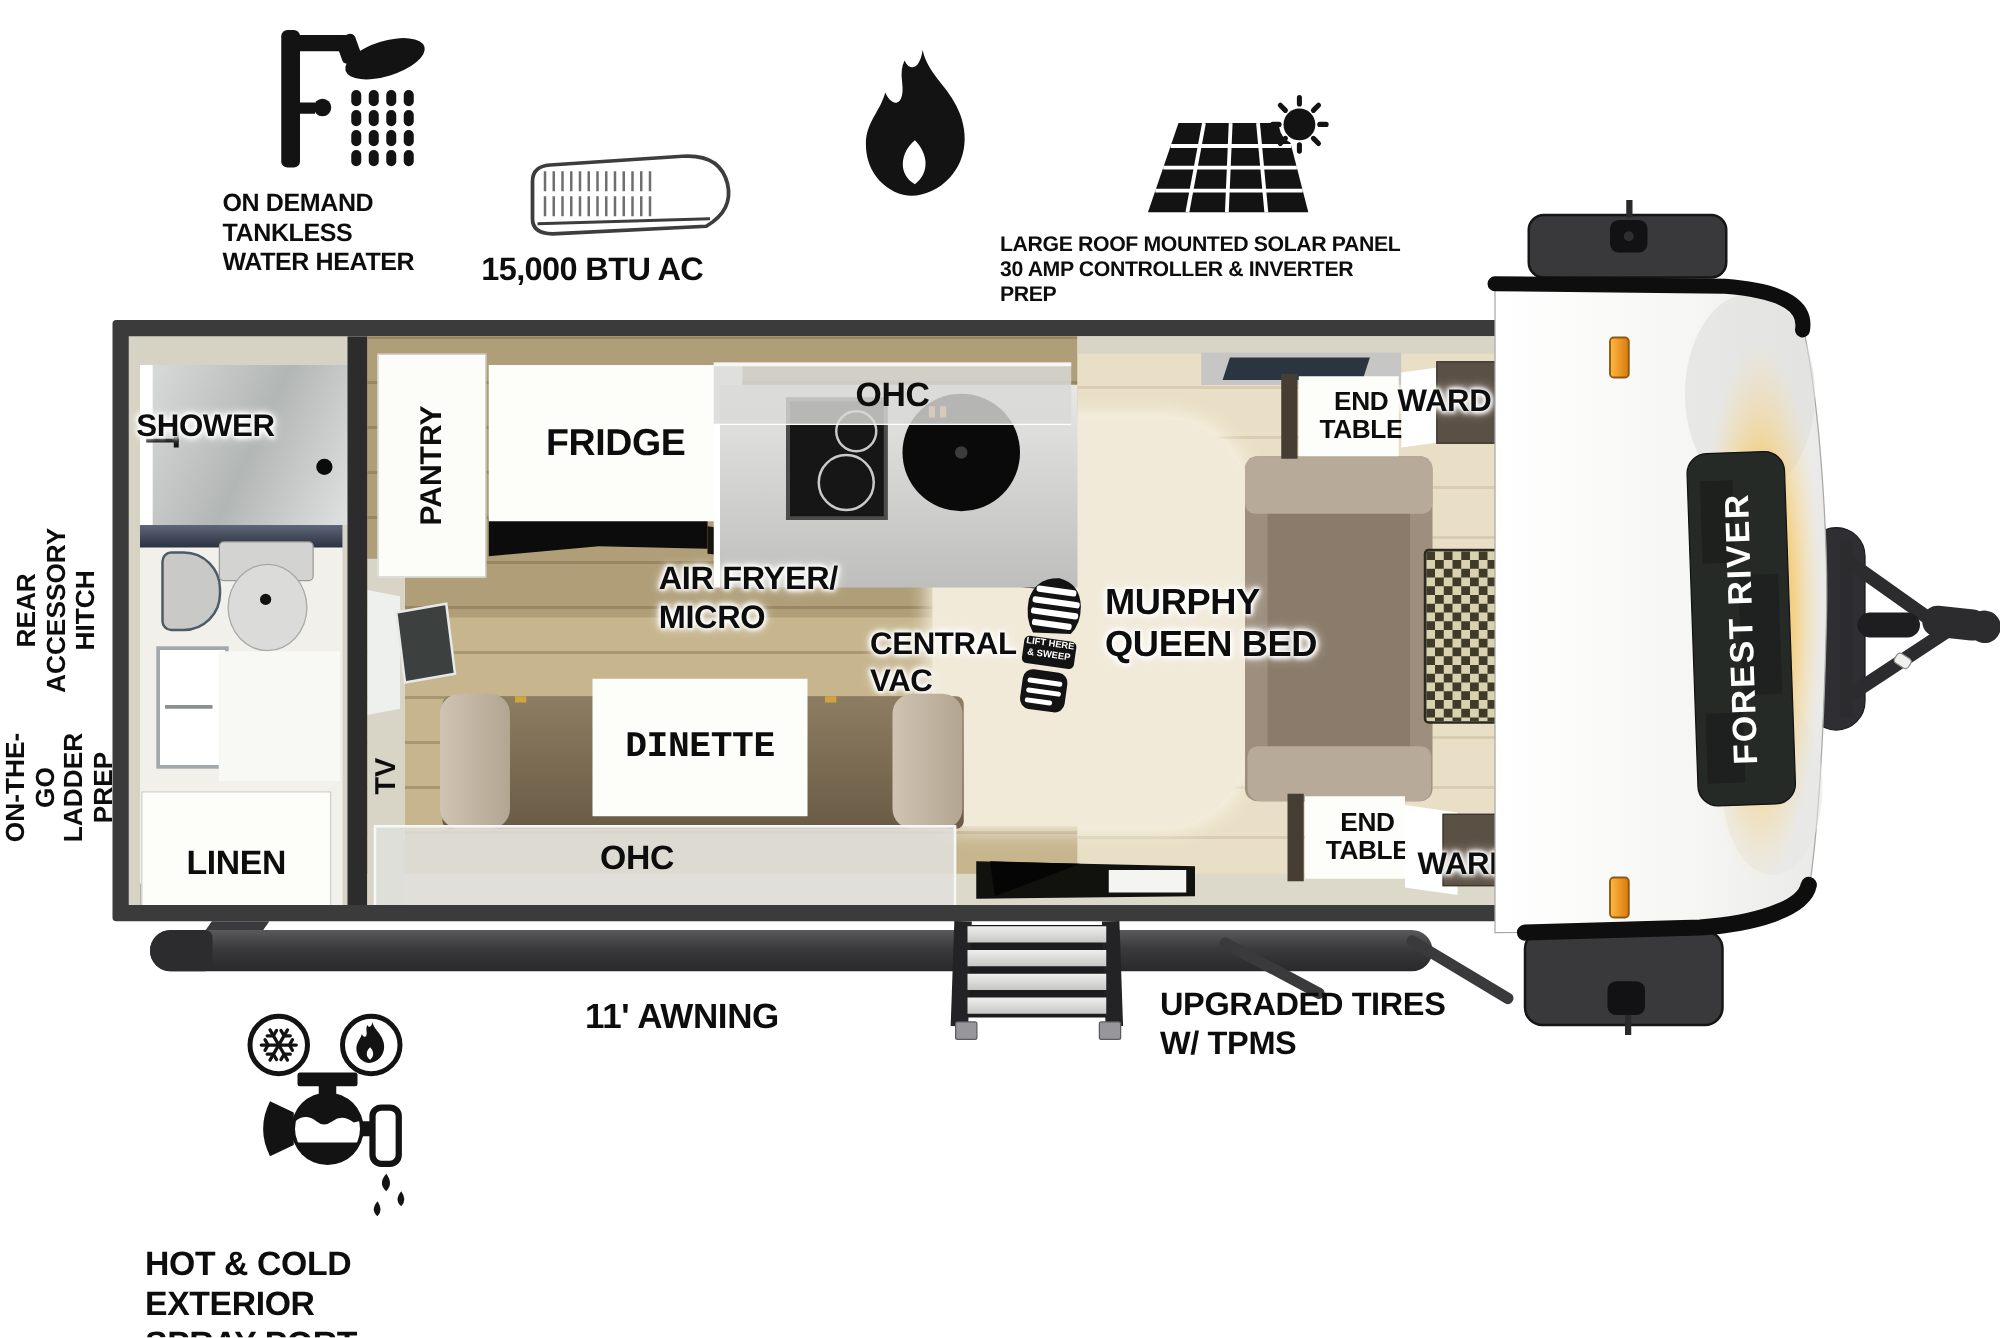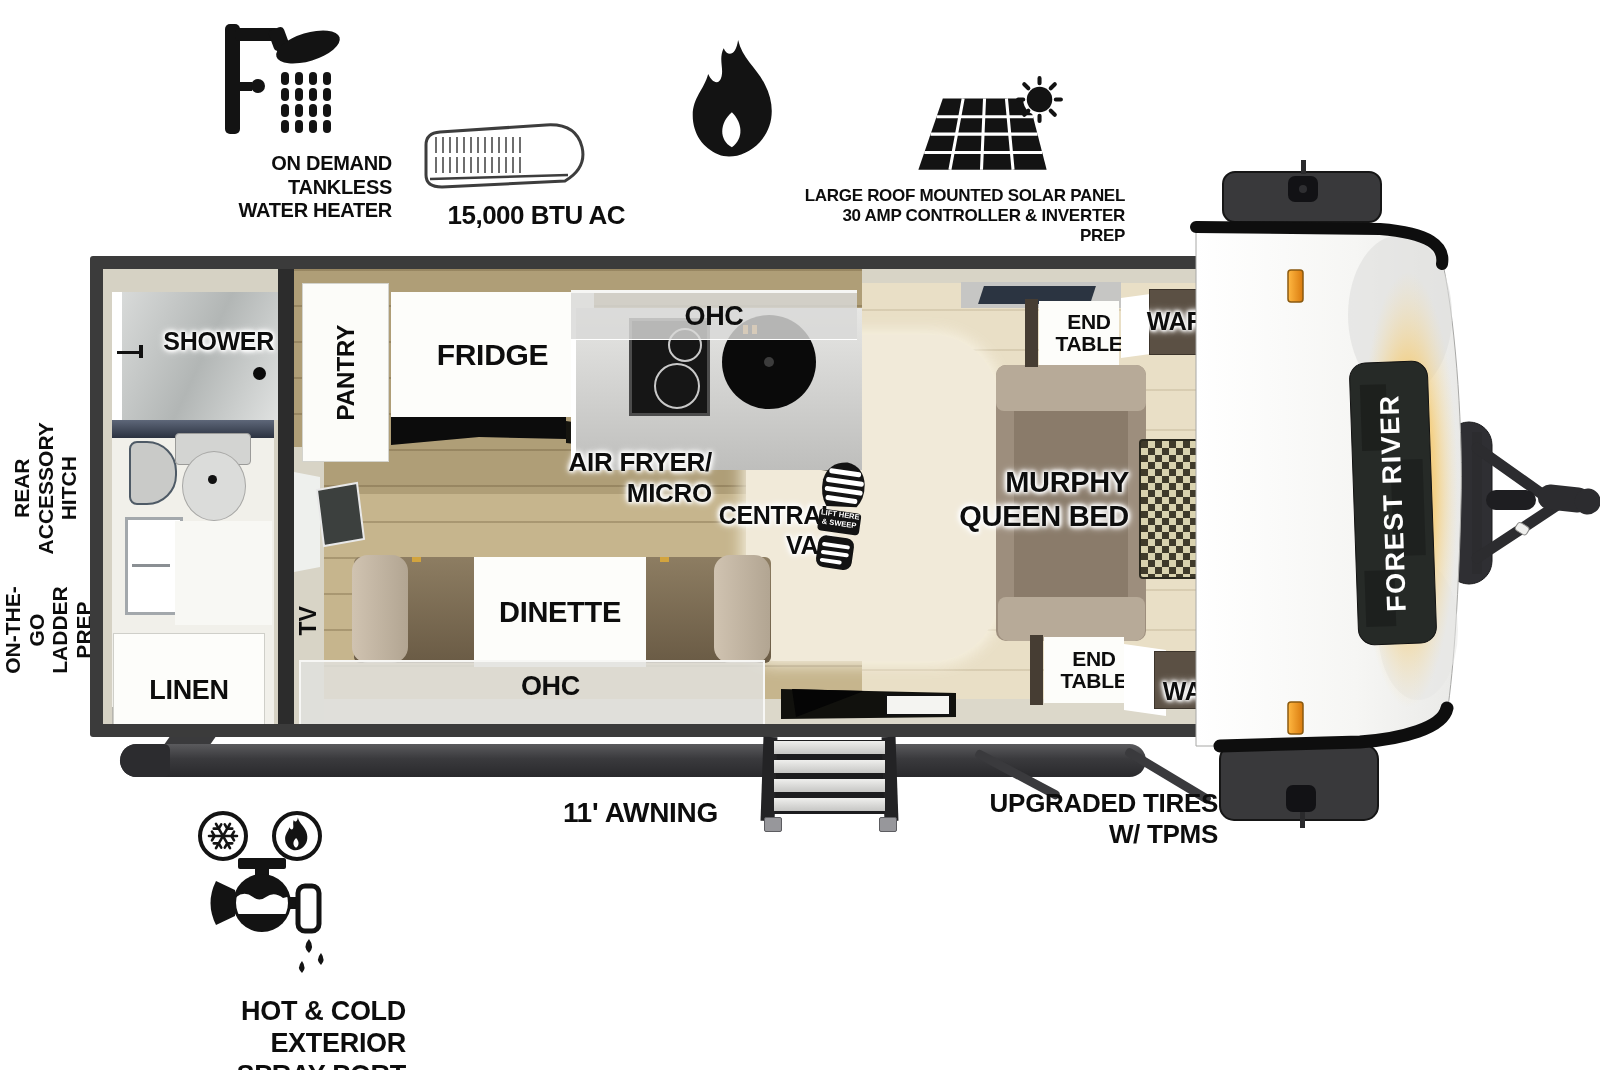--- a/index.html
+++ b/index.html
@@ -1,19 +1,19 @@
 <!DOCTYPE html>
 <html><head>
 <meta charset="utf-8">
 <style>
   html,body{margin:0;padding:0;background:#fff;}
   .canvas{position:relative;width:1600px;height:1070px;background:#fff;overflow:hidden;
           font-family:"Liberation Sans",sans-serif;}
   .abs{position:absolute;}
-  .lbl{position:absolute;font-weight:700;color:#0d0d0d;text-align:right;line-height:1.18;letter-spacing:-0.3px;}
+  .lbl{position:absolute;font-weight:700;color:#0d0d0d;text-align:left;line-height:1.18;letter-spacing:-0.3px;}
   .pre{white-space:pre-line;}
   .glow{text-shadow:0 0 3px #fff,0 0 6px #fff,0 0 10px #fff,1px 1px 4px #fff,-1px -1px 4px #fff;}
   .wbox{position:absolute;background:#fdfdfa;display:flex;align-items:center;justify-content:center;}
   .vwrap{position:absolute;display:flex;align-items:center;justify-content:center;}
   .vwrap>span{transform:rotate(-90deg);white-space:pre-line;text-align:center;font-weight:700;color:#0d0d0d;line-height:1.12;}
 
   
   #wh-icon{left:215px;top:20px;width:135px;height:128px;}
   #wh-label{left:178px;top:152px;width:214px;font-size:20px;}
   #ac-icon{left:418px;top:120px;width:172px;height:76px;}
@@ -114,21 +114,21 @@
   #ward-bot-label{left:840px;top:408px;width:104px;font-size:25px;}
   .etlabel{font-size:21px;line-height:1.05;margin-left:20px;}
 
   #tv-label{left:0;top:322px;width:30px;height:60px;}
   #tv-label>span{font-size:23px;}
   #bench{left:60px;top:288px;width:417px;height:106px;background:linear-gradient(180deg,#8d7d62,#6a5b45);border-radius:6px;}
   #arm-left{left:58px;top:286px;width:56px;height:108px;background:linear-gradient(90deg,#d0c3b1,#b2a592);border-radius:16px;}
   #arm-right{left:420px;top:286px;width:56px;height:108px;background:linear-gradient(90deg,#d0c3b1,#b2a592);border-radius:16px;}
   #hinge1{left:118px;top:288px;width:9px;height:5px;background:#d2a43e;}
   #hinge2{left:366px;top:288px;width:9px;height:5px;background:#d2a43e;}
-  #dinette-box{left:180px;top:288px;width:172px;height:110px;}
+  #dinette-box{left:180px;top:274px;width:172px;height:110px;font-family:Liberation Mono, monospace;}
   #dinette-box .din{font-size:29px;}
   #ohc-dinette{left:5px;top:391px;width:462px;height:62px;background:rgba(224,224,221,.85);border:2px solid #f7f7f5;}
   #ohc-dinette-label{left:186px;top:402px;width:100px;font-size:27px;}
 
   
   #frontcap{left:1150px;top:140px;width:450px;height:700px;}
 
   
   #awning-tube{left:120px;top:744px;width:1026px;height:33px;border-radius:17px;
      background:linear-gradient(180deg,#5a5a5d,#3a3a3d 45%,#29292c);}

